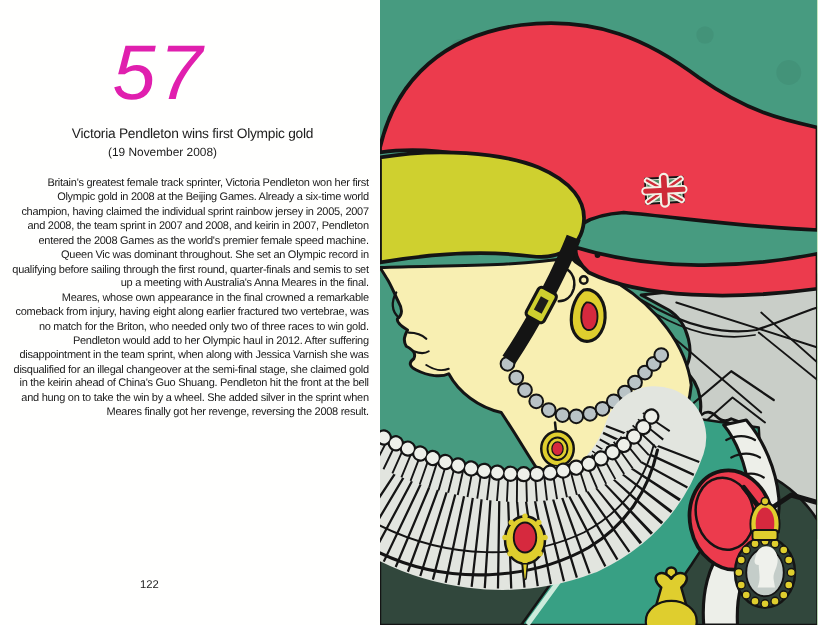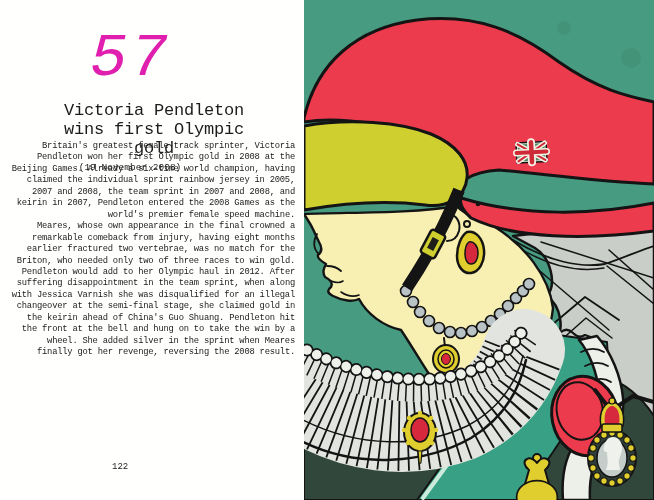--- a/index.html
+++ b/index.html
@@ -1,23 +1,23 @@
 <!DOCTYPE html>
 <html style="--c-accent: #E01FAE; --c-background: #479B80; --c-helmet: #EC3B4D; --c-visor: #CFD02F; --c-skin: #F8EFB2; --c-dress: #31473C; --c-sash: #38A084; --c-veil: #C9CEC8; --c-pearl: #B9C3C6; --c-gold: #DFCE2E; --c-jewel: #D6293E; --c-ruff: #E2E5DF;"><head>
 <meta charset="utf-8">
 <style>
   html,body{margin:0;padding:0;background:#ffffff;}
   #stage{position:relative;width:654px;height:500px;overflow:hidden;background:#bef264;
-         font-family:Liberation Mono, monospace;}
+         font-family:Liberation Sans, sans-serif;}
   
   .left-page{position:absolute;left:0;top:0;width:304px;height:500px;background:#fffffe;}
   .entry-number{position:absolute;left:90px;top:28px;font-size:62px;line-height:1;
       color:var(--c-accent,#E01FAE);font-style:italic;font-weight:300;letter-spacing:3px;}
   .title-block{position:absolute;left:0;top:101px;width:260px;text-align:center;}
-  .article-title{font-size:17px;letter-spacing:-0.2px;color:#1c1c1c;font-weight:400;padding-left:48px;}
+  .article-title{font-size:11px;letter-spacing:-0.2px;color:#1c1c1c;font-weight:400;padding-left:48px;}
   .article-date{font-size:9.5px;color:#1c1c1c;margin-top:4px;}
   .body-text{position:absolute;left:8px;top:141px;width:287px;font-size:8.8px;
       letter-spacing:-0.22px;line-height:11.45px;color:#1b1b1b;text-align:right;}
   .body-text p{margin:0;text-indent:10px;}
   .body-text p.first{text-indent:0;}
   .page-number{position:absolute;left:112px;top:462px;font-size:9px;color:#222;}
   
   .right-page{position:absolute;left:304px;top:0;width:350px;height:500px;overflow:hidden;}
   svg{display:block;}
   .f-bg{fill:var(--c-background,#479B80);}
@@ -40,21 +40,22 @@
 <div id="stage">
 
   <div class="left-page">
     <div class="entry-number">57</div>
     <div class="title-block">
       <div class="article-title">Victoria Pendleton wins first Olympic gold</div>
       <div class="article-date">(19 November 2008)</div>
     </div>
     <div class="body-text">
       <p class="first">Britain's greatest female track sprinter, Victoria Pendleton won her first Olympic gold in 2008 at the Beijing Games. Already a six-time world champion, having claimed the individual sprint rainbow jersey in 2005, 2007 and 2008, the team sprint in 2007 and 2008, and keirin in 2007, Pendleton entered the 2008 Games as the world's premier female speed machine.</p>
-      <p>Meares, whose own appearance in the final crowned a remarkable comeback from injury, having eight months earlier fractured two vertebrae, was no match for the Briton, who needed only two of three races to win gold.</p>
+      <p>Queen Vic was dominant throughout. She set an Olympic record in qualifying before sailing through the first round, quarter-finals and semis to set up a meeting with Australia's Anna Meares in the final.</p>
+      <p>Meares, whose own appearance in the final crowned a remarkable comeback from injury, having eight along earlier fractured two vertebrae, was no match for the Briton, who needed only two of three races to win gold.</p>
       <p>Pendleton would add to her Olympic haul in 2012. After suffering disappointment in the team sprint, when along with Jessica Varnish she was disqualified for an illegal changeover at the semi-final stage, she claimed gold in the keirin ahead of China's Guo Shuang. Pendleton hit the front at the bell and hung on to take the win by a wheel. She added silver in the sprint when Meares finally got her revenge, reversing the 2008 result.</p>
     </div>
     <div class="page-number">122</div>
   </div>
 
   <div class="right-page">
     <svg width="350" height="500" viewBox="-5 0 350 500" stroke-linejoin="round" stroke-linecap="round">
 
       <rect x="-5" y="0" width="350" height="500" class="f-bg"></rect>
       <circle cx="60" cy="40" r="9" fill="#000" opacity="0.05"></circle>

